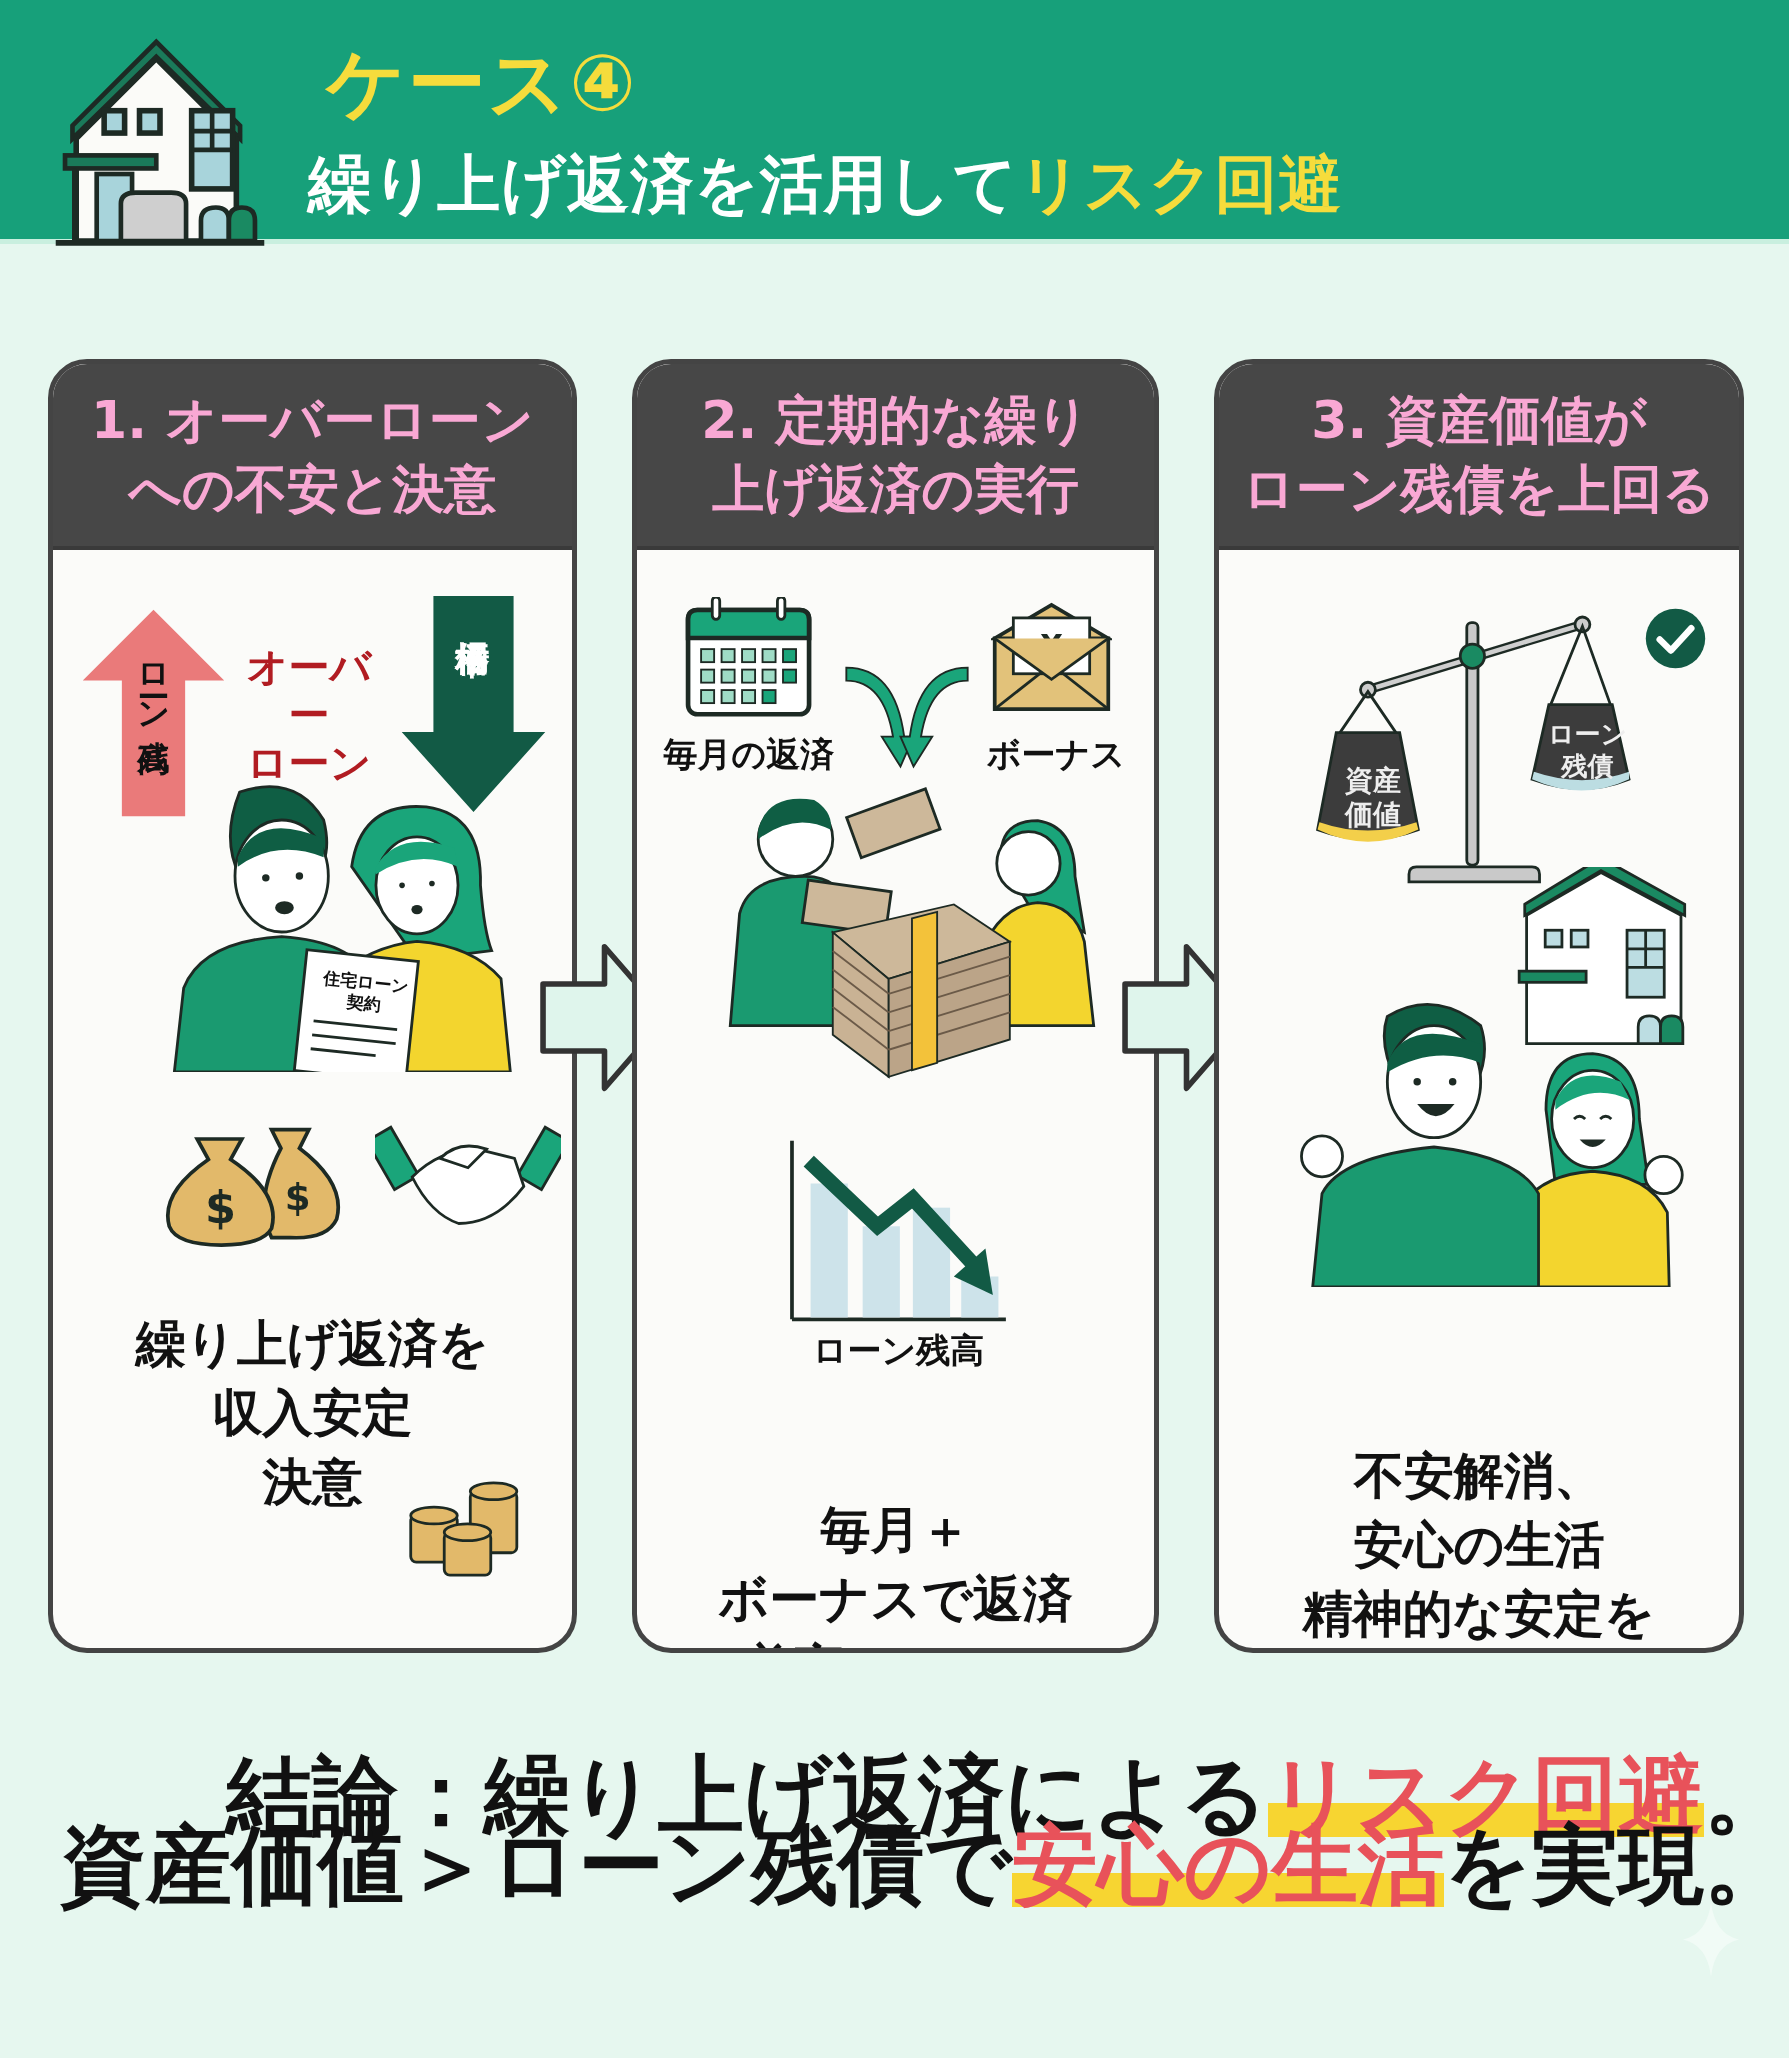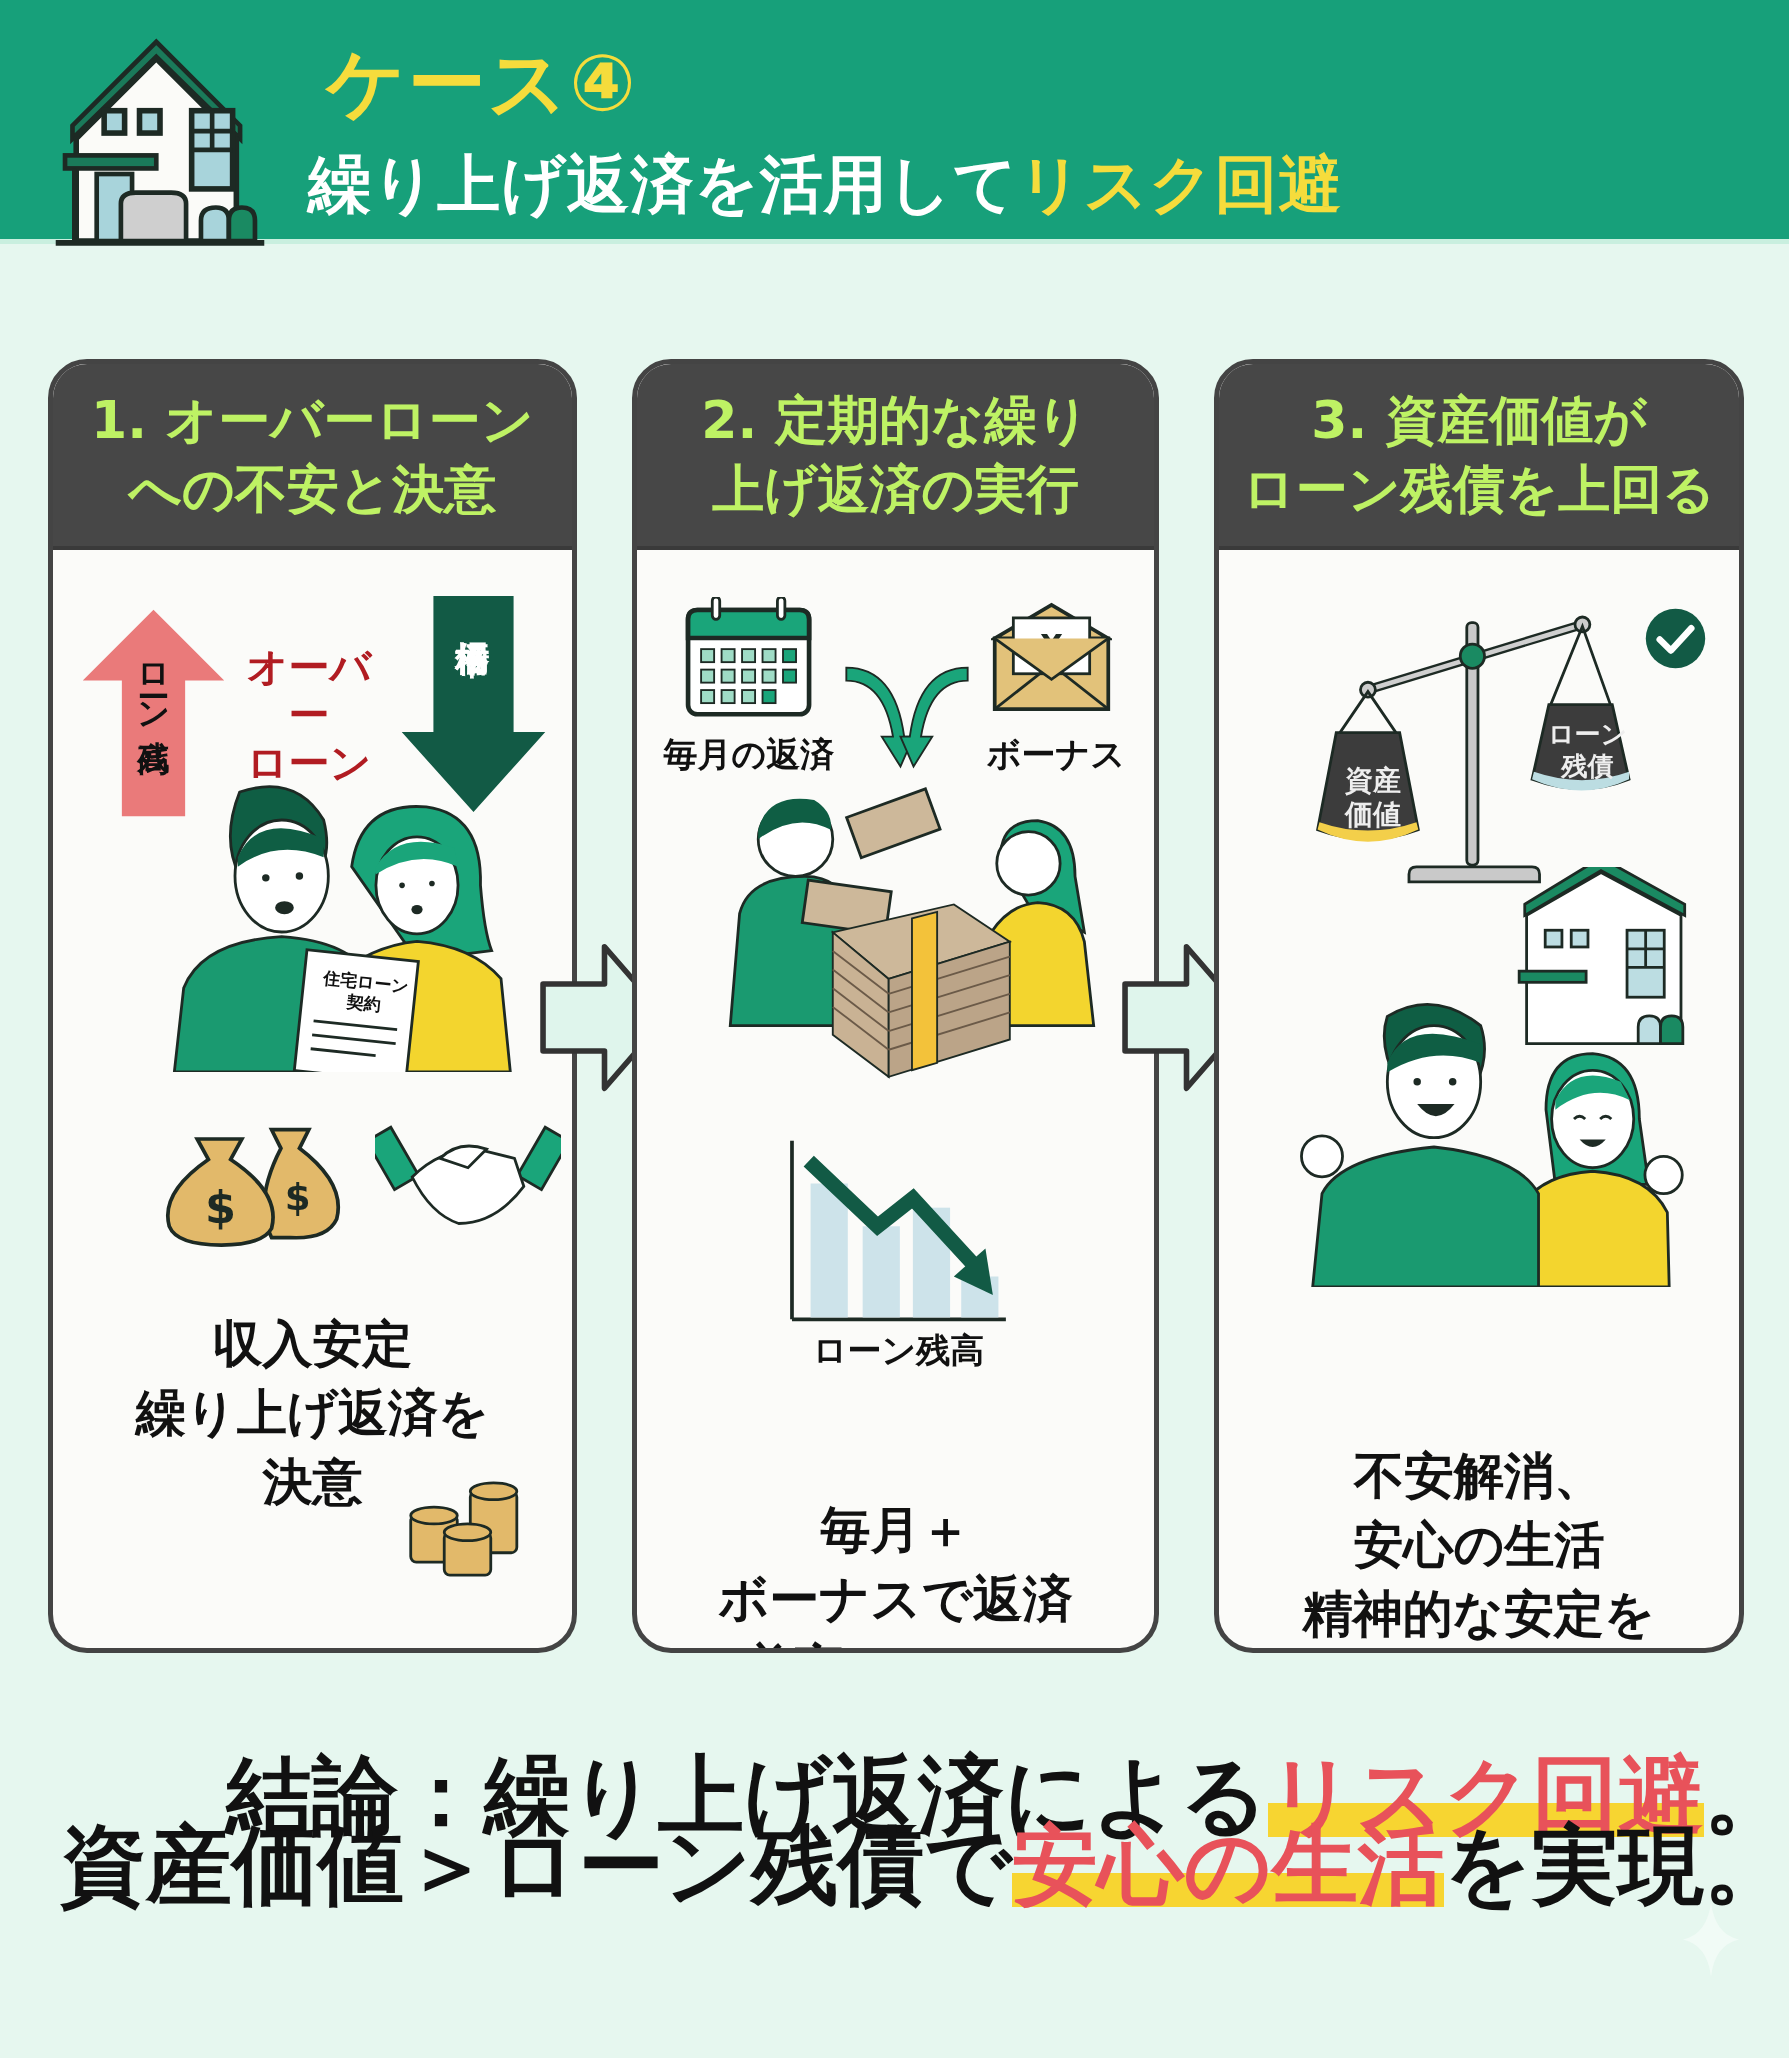--- a/index.html
+++ b/index.html
@@ -33,21 +33,21 @@
   .panel {
     position: absolute; top: 359px; height: 1294px;
     background: #fbfbf9;
     border: 5.6px solid #444;
     border-radius: 39px;
     overflow: hidden;
   }
   .panel-head {
     position: absolute; left: 0; top: 0; right: 0; height: 186px;
     background: #474747;
-    color: #bef264;
+    color: #f9a8d4;
     font-weight: bold; font-size: 52px; line-height: 69px;
     text-align: center;
     display: flex; flex-direction: column; justify-content: center;
     border-bottom: 4.7px solid #3a3a3a;
   }
   .panel-body {
     position: absolute; left: 0; right: 0; top: 186px; bottom: 0;
   }
   .panel-text {
     position: absolute; left: 0; right: 0;
@@ -153,22 +153,22 @@
     </svg>
 
     <svg class="illus" style="left:322px; top:571px; width:186px; height:112px;" viewBox="0 0 200 120">
       <rect x="4" y="10" width="30" height="60" transform="rotate(-30 19 40)" fill="#1aa57a" stroke="#1d2a24" stroke-width="3"></rect>
       <rect x="166" y="10" width="30" height="60" transform="rotate(30 181 40)" fill="#1aa57a" stroke="#1d2a24" stroke-width="3"></rect>
       <path d="M40,60 Q70,30 110,30 L150,40 L160,70 Q130,110 90,110 Q60,100 40,60 Z" fill="#fff" stroke="#1d2a24" stroke-width="3"></path>
       <path d="M70,40 Q90,20 120,30 L100,50 Z" fill="#fff" stroke="#1d2a24" stroke-width="3"></path>
     </svg>
 
     <div class="panel-text" style="top:760px;">
+      <div>繰り上げ返済を</div>
       <div>収入安定</div>
-      <div>繰り上げ返済を</div>
       <div>決意</div>
     </div>
 
     <svg class="illus" style="left:354px; top:928px; width:121px; height:103px;" viewBox="0 0 130 110">
       <g fill="#e2b96a" stroke="#1d2a24" stroke-width="3">
         <rect x="68" y="14" width="50" height="66" rx="6"></rect>
           <ellipse cx="93" cy="14" rx="25" ry="9"></ellipse>
         <rect x="4" y="40" width="50" height="50" rx="6"></rect>
           <ellipse cx="29" cy="40" rx="25" ry="9"></ellipse>
         <rect x="40" y="58" width="50" height="46" rx="6"></rect>

